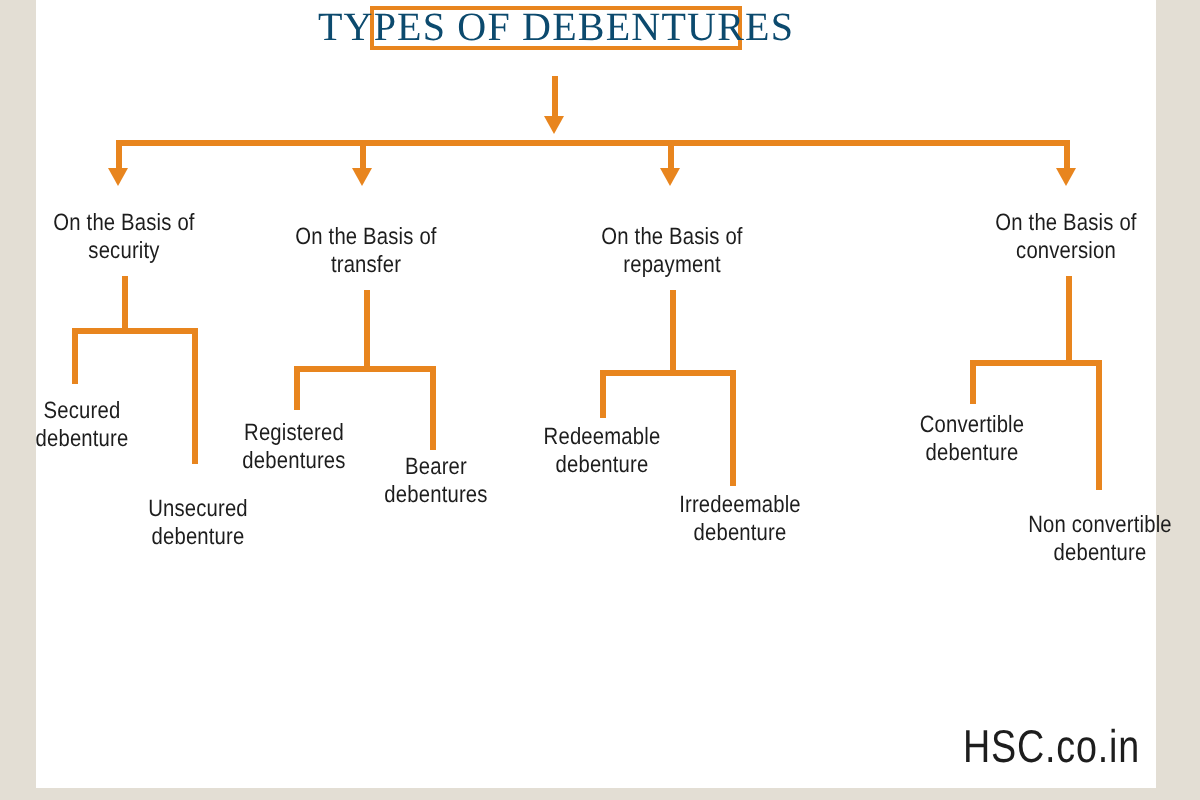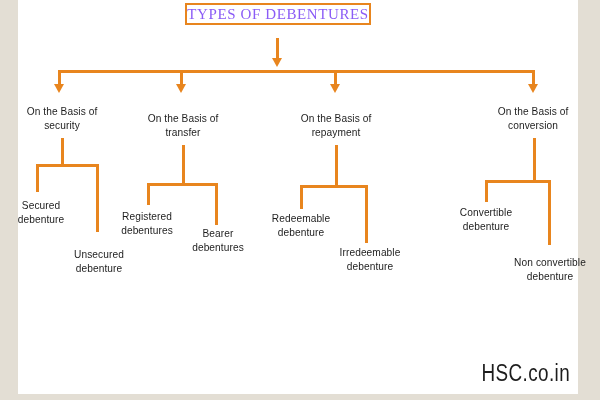--- a/index.html
+++ b/index.html
@@ -58,23 +58,23 @@
     height: 22px;
     border: 2px solid #e8851e;
     background: #ffffff;
     display: flex;
     align-items: center;
     justify-content: center;
     box-sizing: border-box;
   }
   .title-text {
     font-family: "Liberation Serif", serif;
-    font-size: 15px;
+    font-size: 20px;
     letter-spacing: 0.6px;
-    color: #8b5cf6;
+    color: #0c4a6e;
     white-space: nowrap;
   }
 
   
   .hbar {
     position: absolute;
     background: #e8851e;
     height: 3px;
   }
   .vbar {

